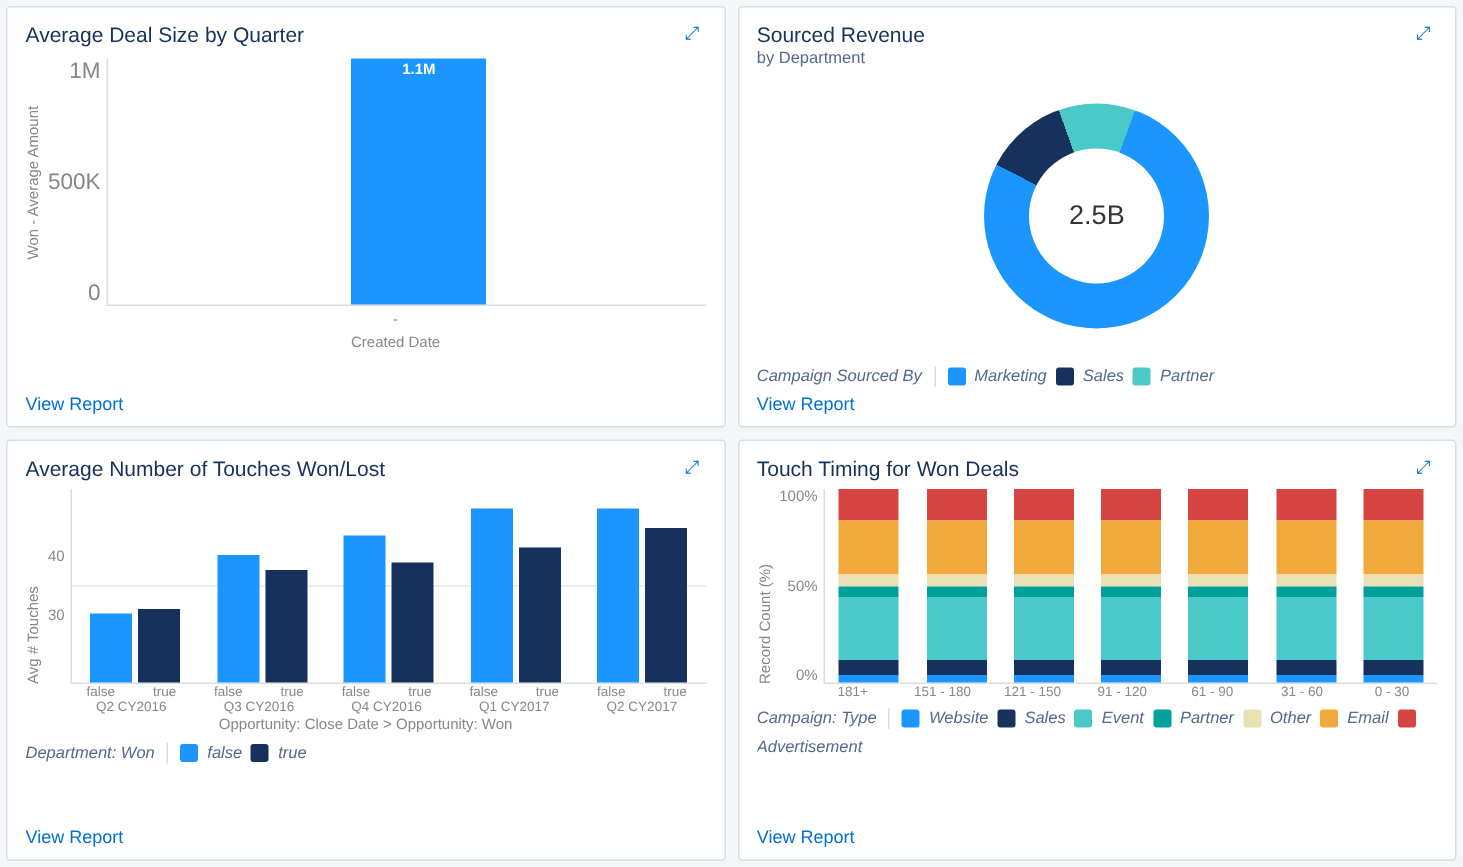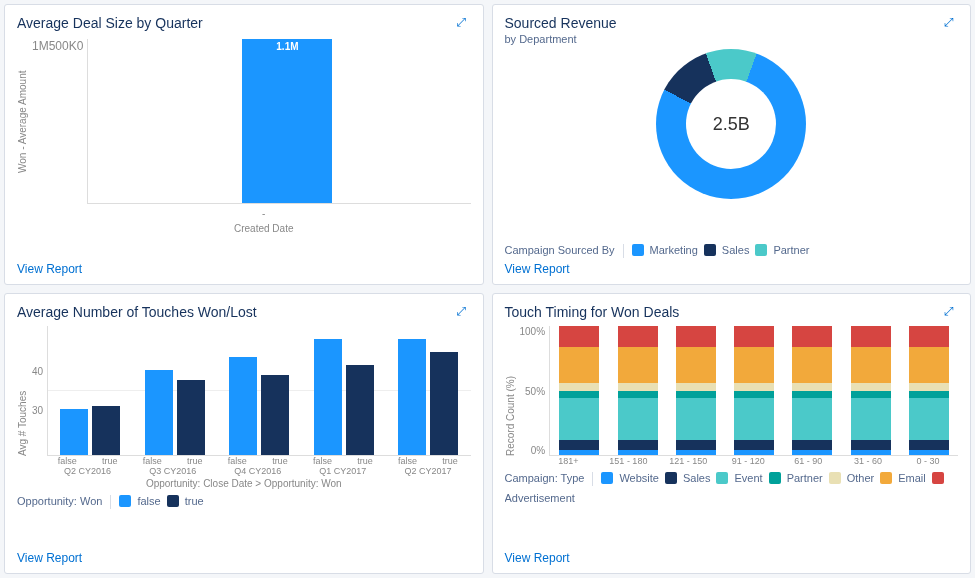--- a/index.html
+++ b/index.html
@@ -53,26 +53,27 @@
   }
   .view-report {
     color: #0070d2;
     font-size: 12px;
     margin-top: auto;
     cursor: pointer;
     padding-top: 4px;
   }
   .legend {
     display: flex;
-    align-items: flex-start;
+    align-items: center;
     gap: 6px;
     flex-wrap: wrap;
     font-size: 11px;
     color: #54698d;
     margin-top: 6px;
+    font-style: italic;
   }
   .legend-sep {
     width: 1px; height: 14px; background: #d8dde6;
     margin: 0 2px;
   }
   .swatch {
     width: 12px; height: 12px; border-radius: 2px; display: inline-block;
   }
   
   .ch1 {
@@ -82,23 +83,23 @@
   }
   .ch1-ylab {
     writing-mode: vertical-rl;
     transform: rotate(180deg);
     font-size: 10px;
     color: #888;
     text-align: center;
   }
   .ch1-yaxis {
     display: flex;
-    flex-direction: row;
+    flex-direction: column;
     justify-content: space-between;
-    font-size: 12px;
+    font-size: 15px;
     color: #888;
     padding: 0 4px;
     height: 100%;
     text-align: right;
     border-right: 1px solid #ddd;
   }
   .ch1-plot {
     flex: 1;
     display: flex;
     justify-content: center;
@@ -120,21 +121,21 @@
     font-weight: 600;
   }
   .ch1-xlab {
     font-size: 10px;
     color: #888;
     text-align: center;
     margin-top: 4px;
   }
   
   .donut-wrap {
-    display:flex; justify-content:center; align-items:flex-start;
+    display:flex; justify-content:center; align-items:center;
     flex: 1;
     margin-top: 4px;
   }
   .donut {
     width: 150px; height: 150px; border-radius: 50%;
     position: relative;
   }
   .donut-hole {
     position:absolute; top:30px; left:30px; width:90px; height:90px;
     background:#fff; border-radius:50%;
@@ -339,21 +340,21 @@
         <div class="grp">
           <div class="line1">
             <span>false</span>
             <span>true</span>
           </div>
           <div>Q2 CY2017</div>
         </div>
       </div>
     <div class="ch3-sublab">Opportunity: Close Date &gt; Opportunity: Won</div>
     <div class="legend" id="legend3">
-      <span>Opportunity: Won</span>
+      <span>Department: Won</span>
       <span class="legend-sep"></span>
     <span class="swatch" style="background: rgb(27, 150, 255);"></span>
         <span>false</span>
         <span class="swatch" style="background: rgb(22, 50, 92);"></span>
         <span>true</span>
       </div>
     <a class="view-report">View Report</a>
   </div>
 
   <div class="card">

